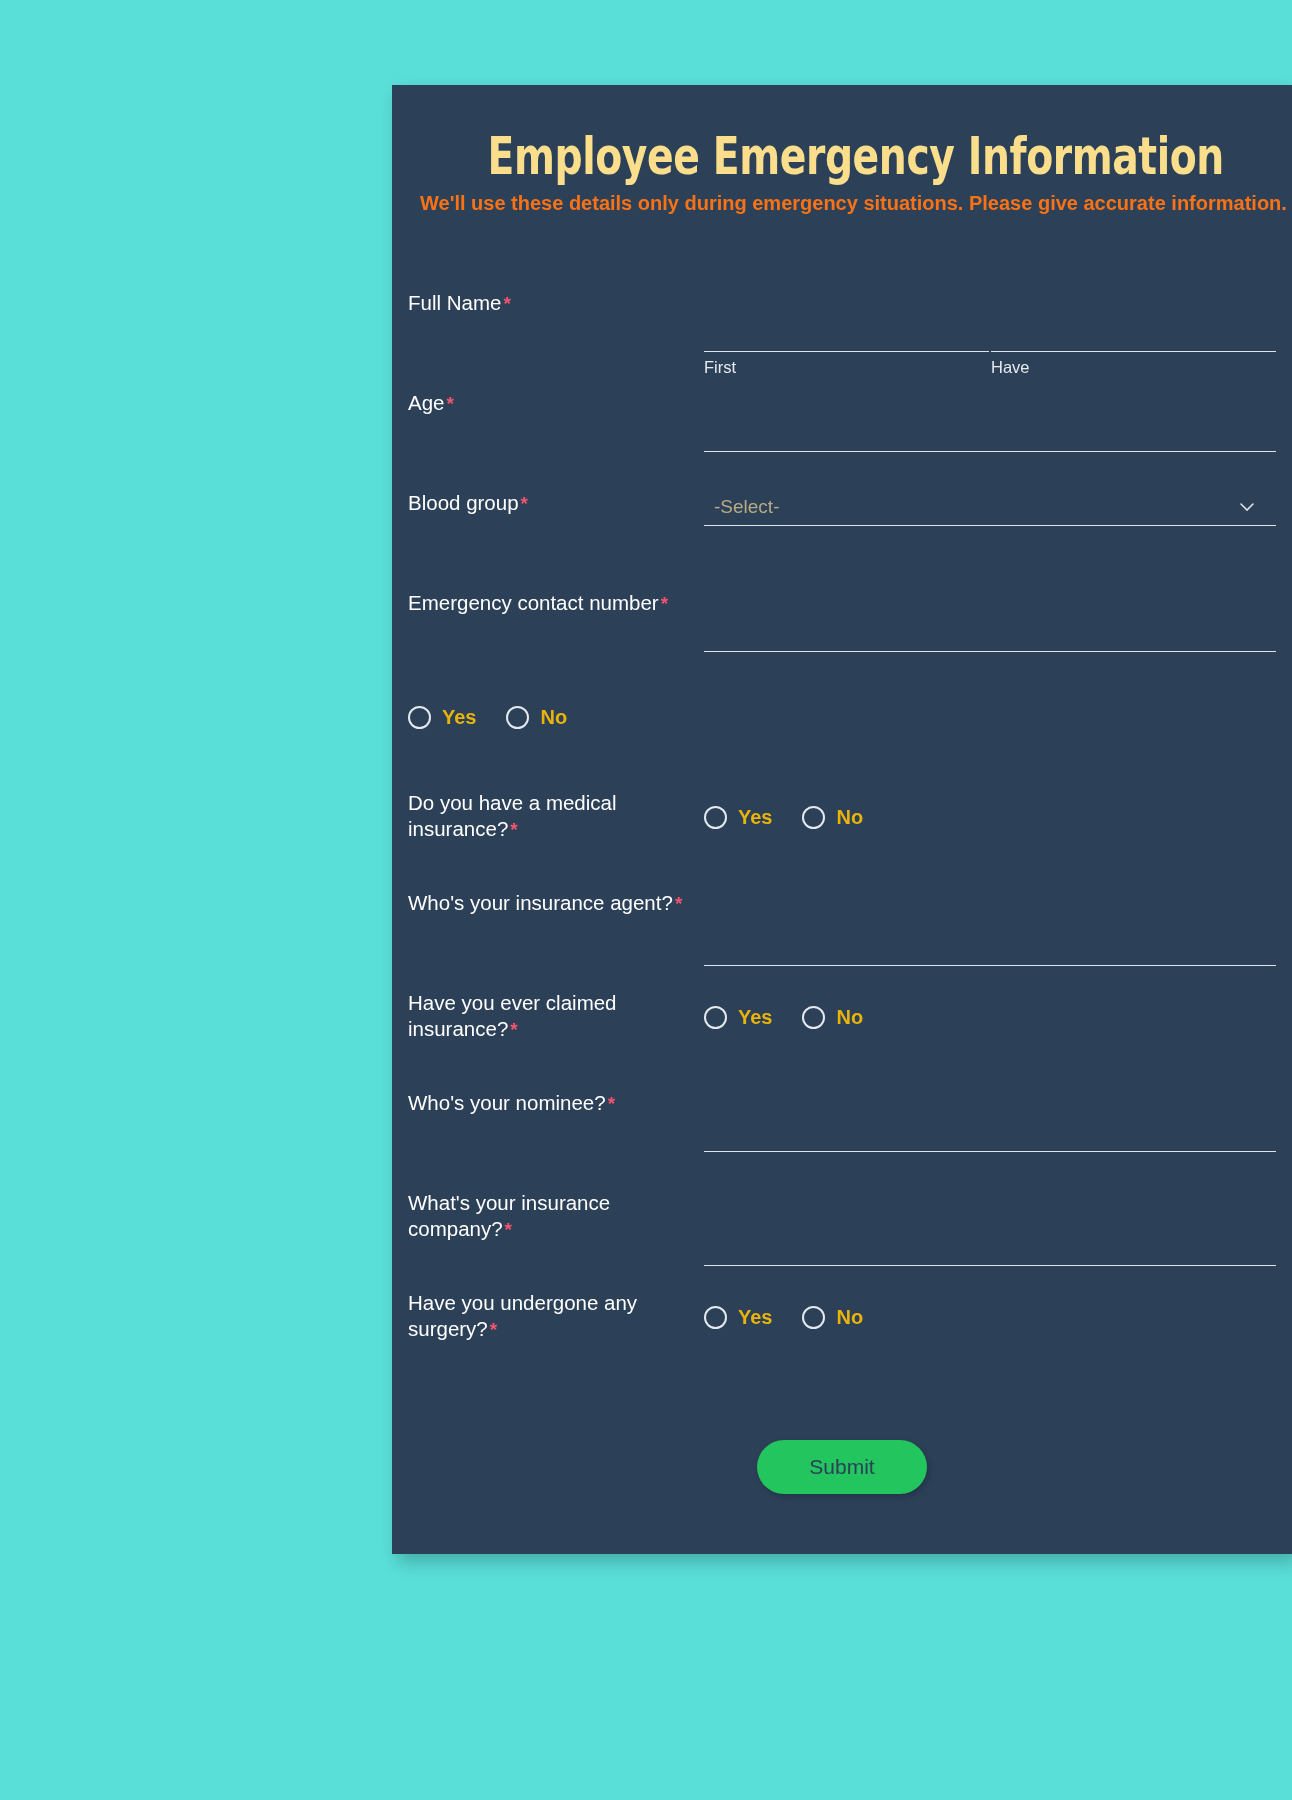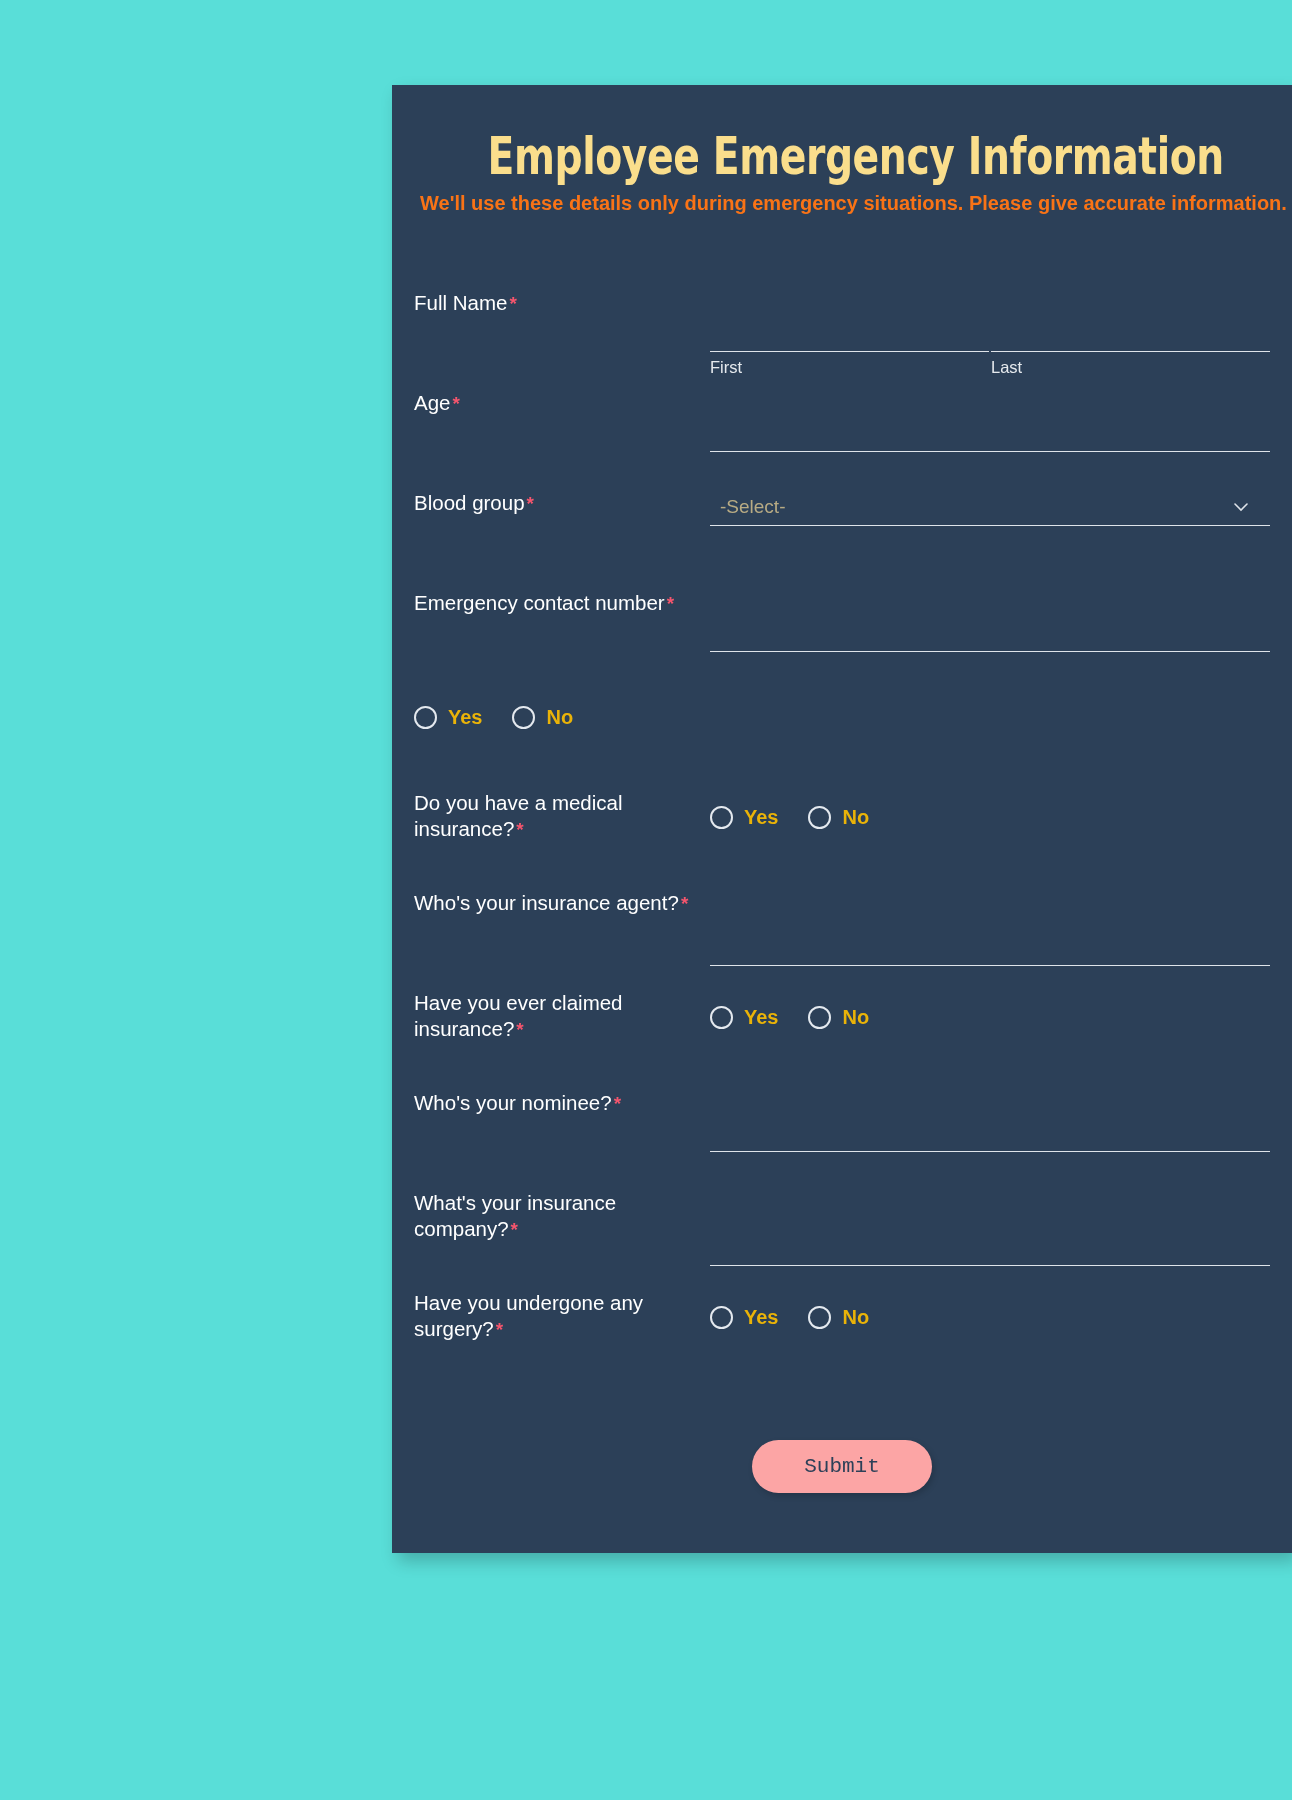--- a/index.html
+++ b/index.html
@@ -52,21 +52,21 @@
     color: #f97316;
     font-size: 20px;
     font-weight: bold;
     line-height: 1.3;
     margin-top: 8px;
     white-space: nowrap;
   }
 
   
   .form-body {
-    padding: 0 22px;
+    padding: 0 16px;
     margin-top: 62px;
   }
 
   .field-row {
     display: flex;
     align-items: flex-start;
     min-height: 100px;
   }
 
   .field-label {
@@ -171,25 +171,25 @@
     font-weight: bold;
   }
 
   
   .submit-row {
     display: flex;
     justify-content: center;
     margin-top: 52px;
   }
   .submit-btn {
-    background: #fca5a5;
+    background: #22c55e;
     color: #2c4058;
     border: none;
     border-radius: 30px;
-    font-family: Liberation Mono, monospace;
+    font-family: Liberation Sans, sans-serif;
     font-size: 21px;
     padding: 15px 52px;
     cursor: pointer;
     box-shadow: 2px 3px 6px rgba(0,0,0,0.18);
   }
 </style>
 </head>
 <body>
 
 <div class="page">
@@ -207,21 +207,21 @@
           <span>Full Name</span><span class="req">*</span>
         </div>
         <div class="field-control lowered">
           <div class="name-group">
             <div class="name-part">
               <input class="u-input" type="text" value="" style="">
               <span class="sub-label">First</span>
             </div>
             <div class="name-part">
               <input class="u-input" type="text" value="" style="">
-              <span class="sub-label">Last</span>
+              <span class="sub-label">Have</span>
             </div>
           </div>
         </div>
       </div>
 
       <div class="field-row">
         <div class="field-label">
           <span>Age</span><span class="req">*</span>
         </div>
         <div class="field-control lowered">

